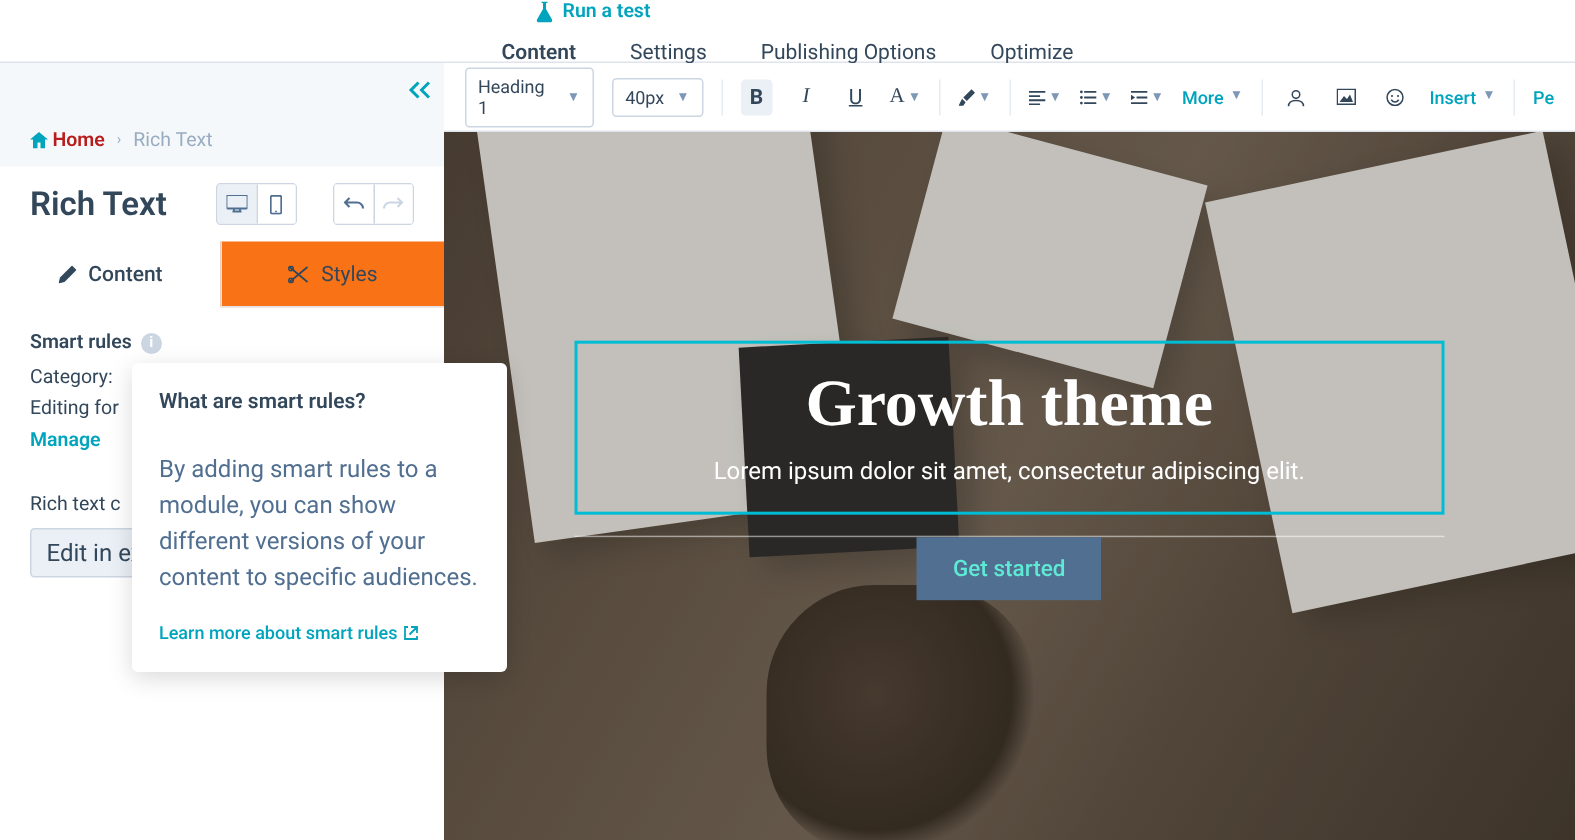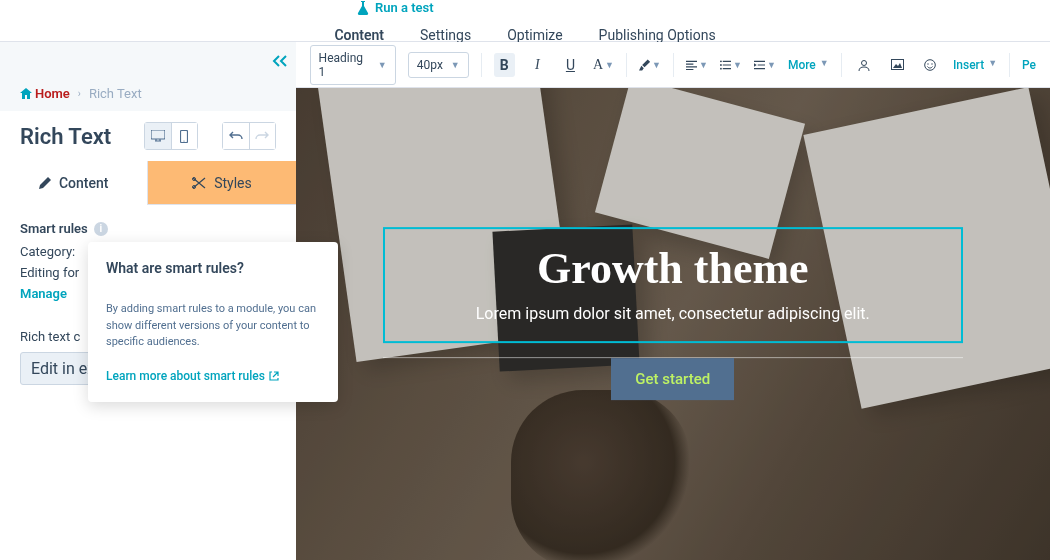--- a/index.html
+++ b/index.html
@@ -20,68 +20,68 @@
 .panel-title { font-size: 22px; font-weight: 600; color: #33475b; }
 .device-group, .history-group { display: flex; border: 1px solid #cbd6e2; border-radius: 3px; }
 .icon-btn { width: 26px; height: 26px; display: flex; align-items: center; justify-content: center; background: #fff; cursor: pointer; color: #516f90; font-size: 13px; }
 .icon-btn + .icon-btn { border-left: 1px solid #cbd6e2; }
 .icon-btn.active { background: #eaf0f6; }
 .icon-btn.disabled { color: #cbd6e2; cursor: default; }
 .tabs-row { display: flex; }
 .side-tab { flex: 1; height: 44px; display: flex; align-items: center; justify-content: center; gap: 8px; font-size: 14px; color: #33475b; cursor: pointer; border-left: 1px solid #dfe3eb; }
 .side-tab:first-child { border-left: none; }
 .side-tab.active { background: #fff; font-weight: 500; }
-.side-tab.inactive { background: #fdba74; border-bottom: 1px solid #dfe3eb; }
+.side-tab.inactive { background: #f97316; border-bottom: 1px solid #dfe3eb; }
 .side-body { background: #fff; flex: 1; padding: 16px 20px; font-size: 13px; color: #33475b; }
 .smart-label { font-weight: 600; display: flex; align-items: center; gap: 6px; margin-bottom: 8px; }
 .info-icon { width: 14px; height: 14px; border-radius: 50%; background: #cbd6e2; color: #fff; font-size: 10px; line-height: 14px; text-align: center; font-weight: 700; }
 .smart-line { margin-bottom: 6px; }
 .manage-link { color: #00a4bd; font-weight: 600; cursor: pointer; }
 .rt-section { margin-top: 28px; }
 .rt-btn { background: #eaf0f6; border: 1px solid #cbd6e2; border-radius: 3px; padding: 6px 10px; margin-top: 8px; display: inline-block; cursor: pointer; font-size: 16px; }
 .popover { position: absolute; left: 88px; top: 242px; width: 250px; background: #fff; border-radius: 4px; padding: 18px; box-shadow: 0 4px 16px rgba(0,0,0,0.15); z-index: 20; }
 .pop-title { font-weight: 600; font-size: 14px; margin-bottom: 25px; }
-.pop-body { font-size: 11px; line-height: 1.5; color: #516f90; margin-bottom: 14px; }
+.pop-body { font-size: 16px; line-height: 1.5; color: #516f90; margin-bottom: 14px; }
 .pop-link { color: #00a4bd; font-size: 12px; font-weight: 500; display: inline-flex; align-items: center; gap: 4px; cursor: pointer; }
 .editor { flex: 1; display: flex; flex-direction: column; }
 .toolbar { height: 46px; border-bottom: 1px solid #dfe3eb; display: flex; align-items: center; padding: 0 14px; gap: 12px; font-size: 12px; color: #33475b; background: #fff; }
 .tb-select { border: 1px solid #cbd6e2; border-radius: 3px; padding: 5px 8px; display: flex; align-items: center; gap: 8px; cursor: pointer; }
 .tb-sep { width: 1px; height: 24px; background: #e6ecf2; }
 .tb-btn { width: 22px; height: 24px; display: flex; align-items: center; justify-content: center; cursor: pointer; border-radius: 3px; font-size: 14px; }
 .tb-btn.active { background: #eaf0f6; }
 .tb-more { color: #00a4bd; font-weight: 500; display: flex; align-items: flex-start; gap: 4px; cursor: pointer; }
 svg { pointer-events: none; }
 .chev { font-size: 9px; color: #7c98b6; }
 .hero { flex: 1; background: #6b5847; position: relative; overflow: hidden; }
 .hero-bg { position: absolute; inset: 0; background: linear-gradient(120deg, #5d4a3b 0%, #7a6550 30%, #8a7560 50%, #6d5946 70%, #4f3f30 100%); filter: saturate(0.8) brightness(0.9); }
 .paper { position: absolute; background: #f7f5f0; box-shadow: 10px 10px 20px rgba(0,0,0,0.2); transform: rotate(var(--r,0deg)); }
 .overlay { position: absolute; inset: 0; background: rgba(40,35,28,0.25); }
 .hero-content { position: absolute; left: 50%; top: 50%; transform: translate(-50%, -56%); text-align: center; width: 580px; }
 .hero-box { border: 2px solid #00bcd4; padding: 14px 10px 18px; }
 .hero-title { font-family: Georgia, "Times New Roman", serif; font-size: 44px; font-weight: 700; color: #fff; }
 .hero-sub { color: #fff; font-size: 16px; margin-top: 10px; }
 .hero-line { height: 1px; background: rgba(255,255,255,0.5); margin: 14px 0 0; }
-.hero-btn { display: inline-block; background: #516f90; color: #bef264; padding: 12px 24px; font-size: 15px; font-weight: 500; cursor: pointer; }
+.hero-btn { display: inline-block; background: #516f90; color: #5eead4; padding: 12px 24px; font-size: 15px; font-weight: 500; cursor: pointer; }
 .pen-hand { position: absolute; bottom: -10px; left: 50%; transform: translateX(-90%); width: 180px; height: 180px; background: radial-gradient(circle at 40% 40%, #4a3a2f 0%, #2d2319 60%, transparent 70%); border-radius: 40%; opacity: 0.85; }
 </style>
 </head>
 <body>
 
 <div class="top-bar">
   <div class="run-test">
     <svg width="12" height="14" viewBox="0 0 12 14">
         <path fill="#00a4bd" d="M4 0h4v1H7v4l4 7c.5 1-.2 2-1.3 2H2.3C1.2 14 .5 13 1 12l4-7V1H4V0z"></path>
       </svg>
     <span>Run a test</span>
   </div>
   <div class="main-tabs">
     <div class="main-tab active">Content</div>
     <div class="main-tab">Settings</div>
+    <div class="main-tab">Publishing Options</div>
     <div class="main-tab">Optimize</div>
-    <div class="main-tab">Publishing Options</div>
   </div>
 </div>
 
 <div class="workspace">
   <div class="sidebar">
     <div class="collapse-handle">
       <svg width="16" height="12" viewBox="0 0 16 12">
           <path fill="none" stroke="#00a4bd" stroke-width="2" d="M7 1L2 6l5 5M14 1L9 6l5 5"></path>
         </svg>
     </div>

